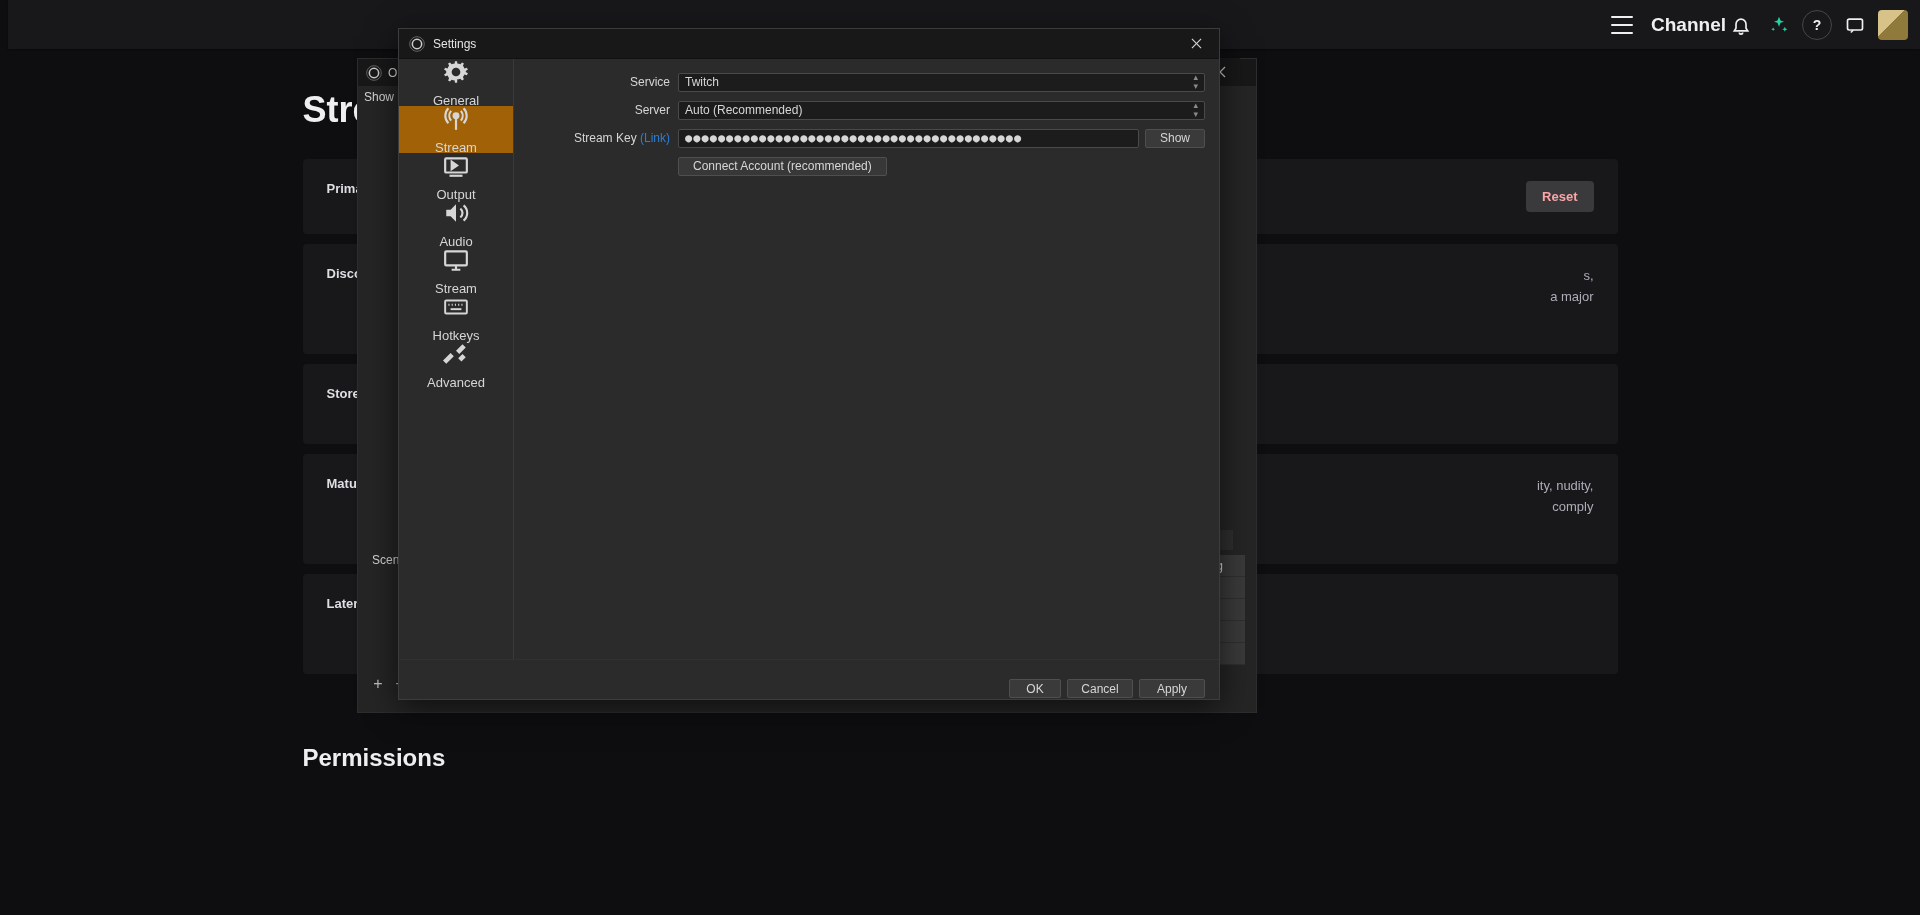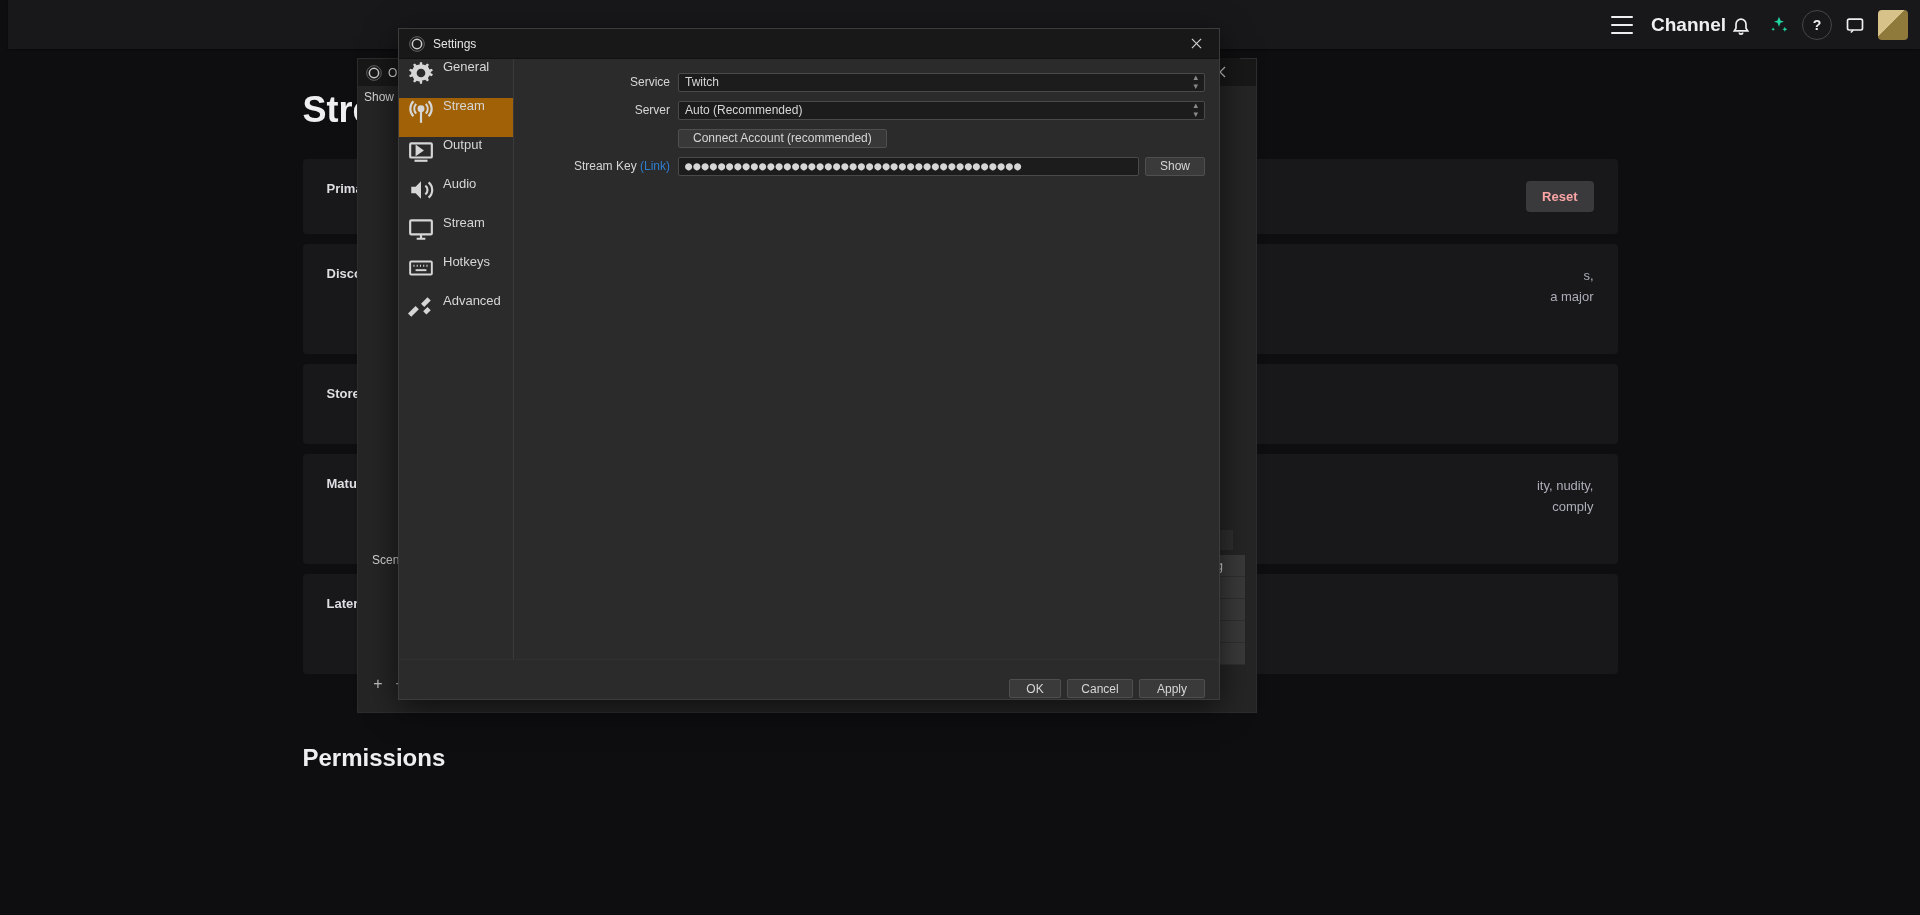--- a/index.html
+++ b/index.html
@@ -54,21 +54,21 @@
 .obs-settings-titlebar { height: 30px; background: #181818; display: flex; align-items: center; justify-content: space-between; padding: 0 0 0 10px; border-bottom: 1px solid #111; }
 .obs-settings-titlebar-left { display: flex; align-items: center; gap: 8px; }
 .obs-logo { width: 16px; height: 16px; }
 .obs-logo svg { width: 16px; height: 16px; }
 .obs-settings-title { font-size: 12px; color: #e6e6e6; }
 .obs-settings-close { width: 45px; height: 30px; display: flex; align-items: center; justify-content: center; cursor: pointer; }
 .obs-settings-close svg { width: 11px; height: 11px; }
 
 .obs-settings-body { flex: 1; display: flex; }
 .obs-sidebar { width: 115px; background: #2b2b2b; border-right: 1px solid #3a3a3a; }
-.obs-side-item { height: 39px; display: flex; align-items: flex-start; gap: 8px; padding: 0 8px; cursor: pointer; font-size: 13px; color: #d6d6d6; }
+.obs-side-item { height: 47px; display: flex; align-items: center; gap: 8px; padding: 0 8px; cursor: pointer; font-size: 13px; color: #d6d6d6; flex-direction: column; }
 .obs-side-item.selected { background: #a16207; }
 .obs-side-item .side-icon { width: 28px; height: 28px; display: flex; align-items: center; justify-content: center; }
 .obs-side-item svg { width: 26px; height: 26px; }
 
 .obs-form { flex: 1; padding: 12px 14px; background: #2b2b2b; }
 .form-row { display: flex; align-items: center; margin-bottom: 6px; height: 22px; }
 .form-label { width: 150px; text-align: right; padding-right: 8px; font-size: 12px; color: #d6d6d6; }
 .form-label a { color: #2f7dd1; text-decoration: none; }
 .obs-select { flex: 1; height: 19px; background: #1c1c1c; border: 1px solid #4a4a4a; color: #d6d6d6; font-size: 12px; padding: 0 6px; display: flex; align-items: center; justify-content: space-between; border-radius: 2px; cursor: pointer; }
 .obs-select .chev { font-size: 9px; color: #8a8a8a; line-height: 1; display: flex; flex-direction: column; gap: 1px; }
@@ -308,30 +308,30 @@
         </div>
       </div>
       <div class="form-row">
         <div class="form-label">Server</div>
         <div class="obs-select">
           <span>Auto (Recommended)</span>
           <span class="chev">▴<br>▾</span>
         </div>
       </div>
       <div class="form-row">
-        <div class="form-label"></div>
-        <button class="obs-btn-long">Connect Account (recommended)</button>
-      </div>
-      <div class="form-row">
         <div class="form-label">
           <span>Stream Key</span>
           <a href="#">(Link)</a>
         </div>
         <input class="obs-input" type="text" readonly="" style="flex: 1 1 0%; margin-right: 6px;" value="●●●●●●●●●●●●●●●●●●●●●●●●●●●●●●●●●●●●●●●●●">
         <button class="obs-btn" style="width:60px;">Show</button>
+      </div>
+      <div class="form-row">
+        <div class="form-label"></div>
+        <button class="obs-btn-long">Connect Account (recommended)</button>
       </div>
     </div>
   </div>
 
   <div class="obs-settings-footer">
     <button class="obs-btn">OK</button>
     <button class="obs-btn wide">Cancel</button>
     <button class="obs-btn wide">Apply</button>
   </div>
 </div>

